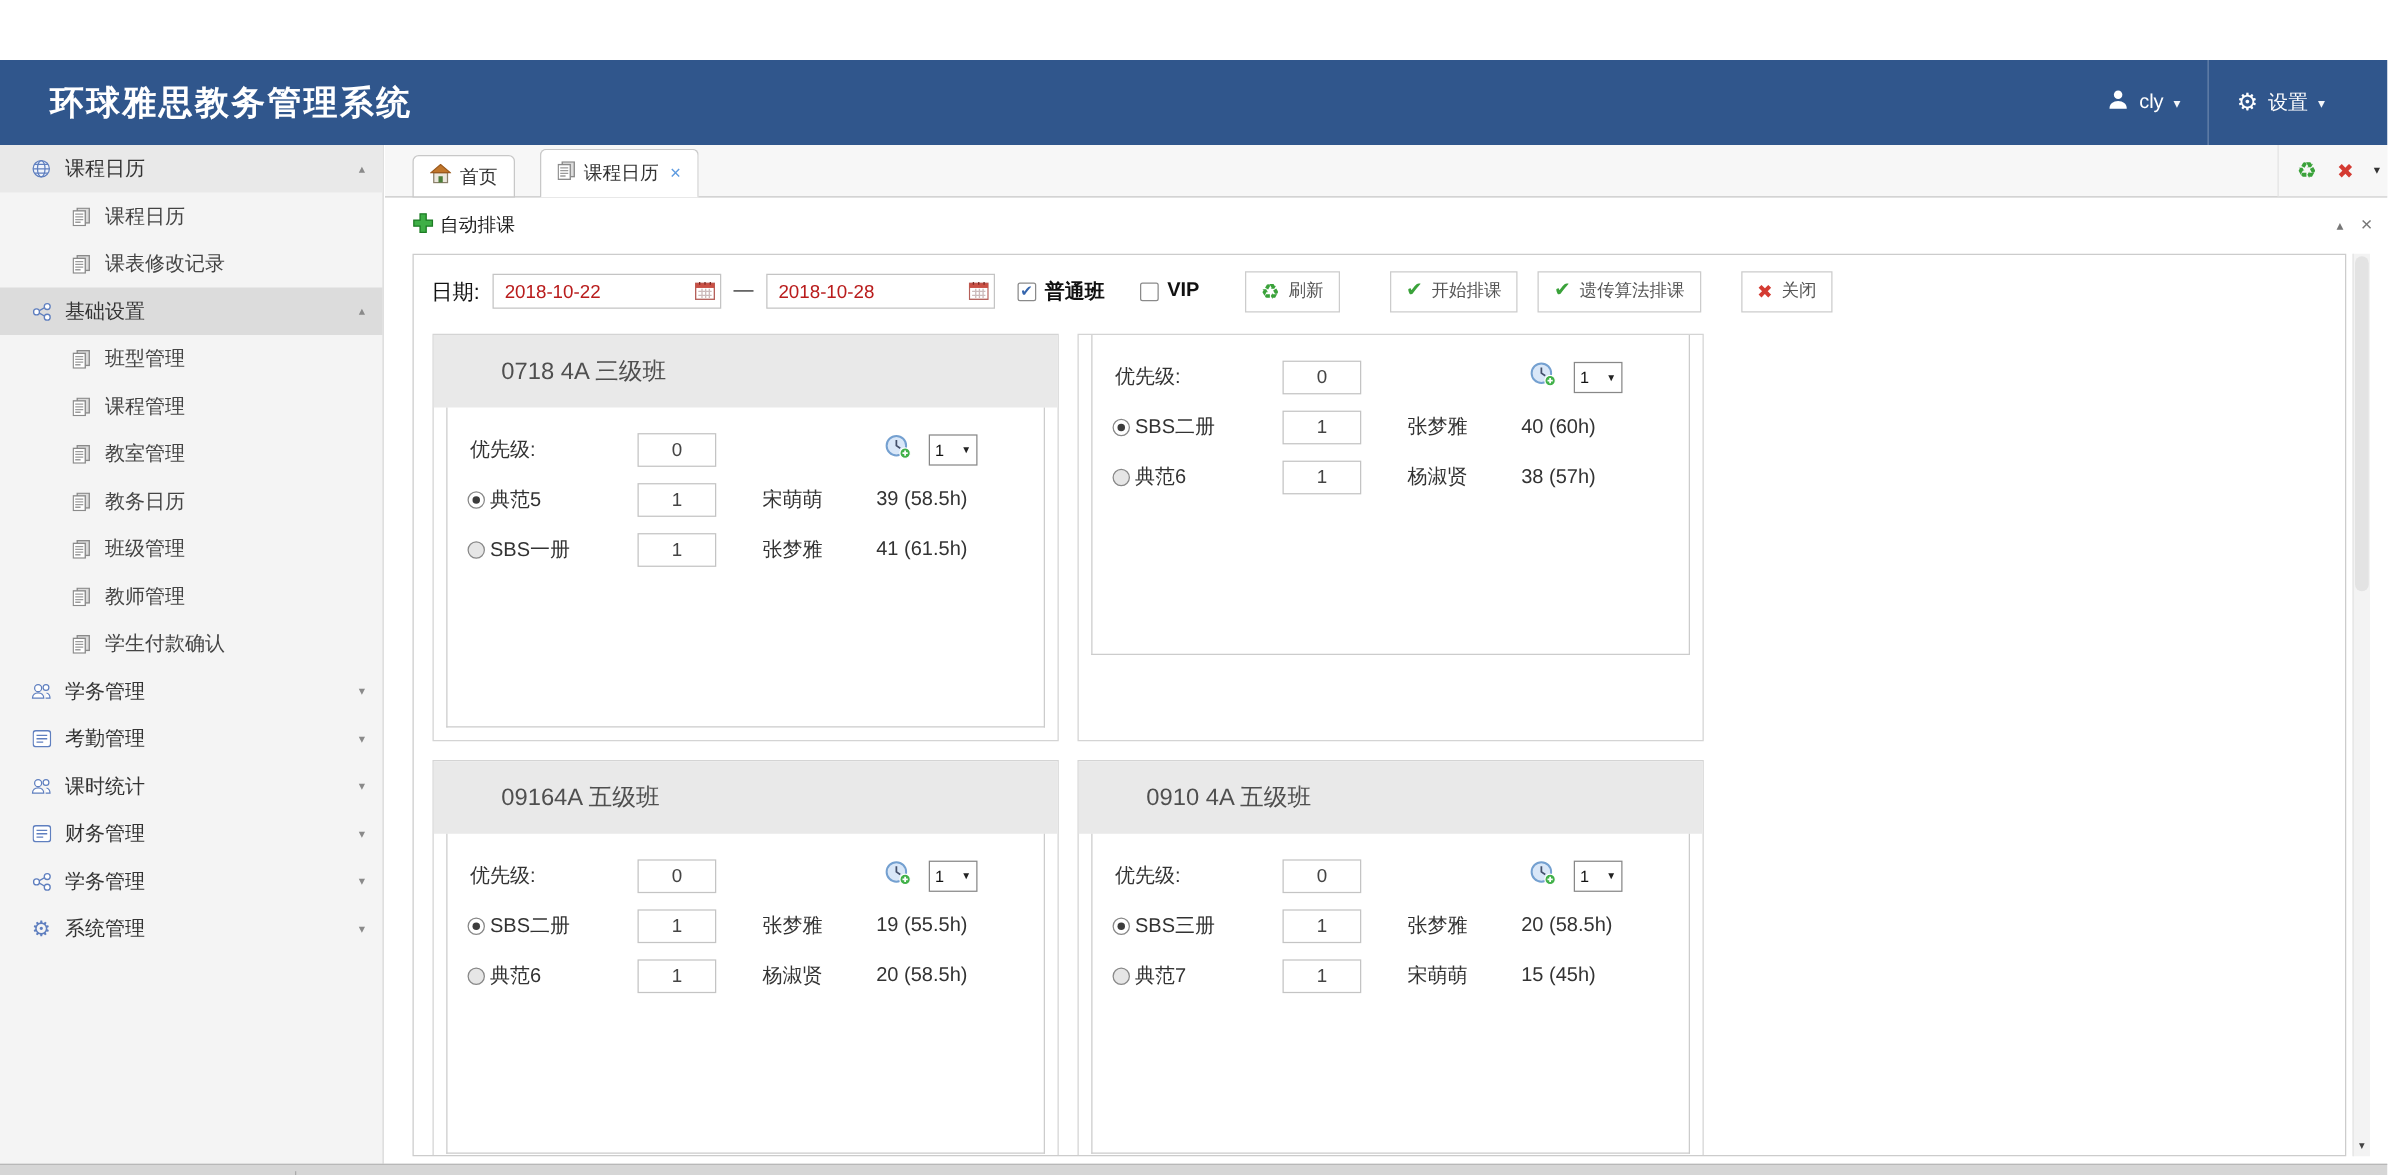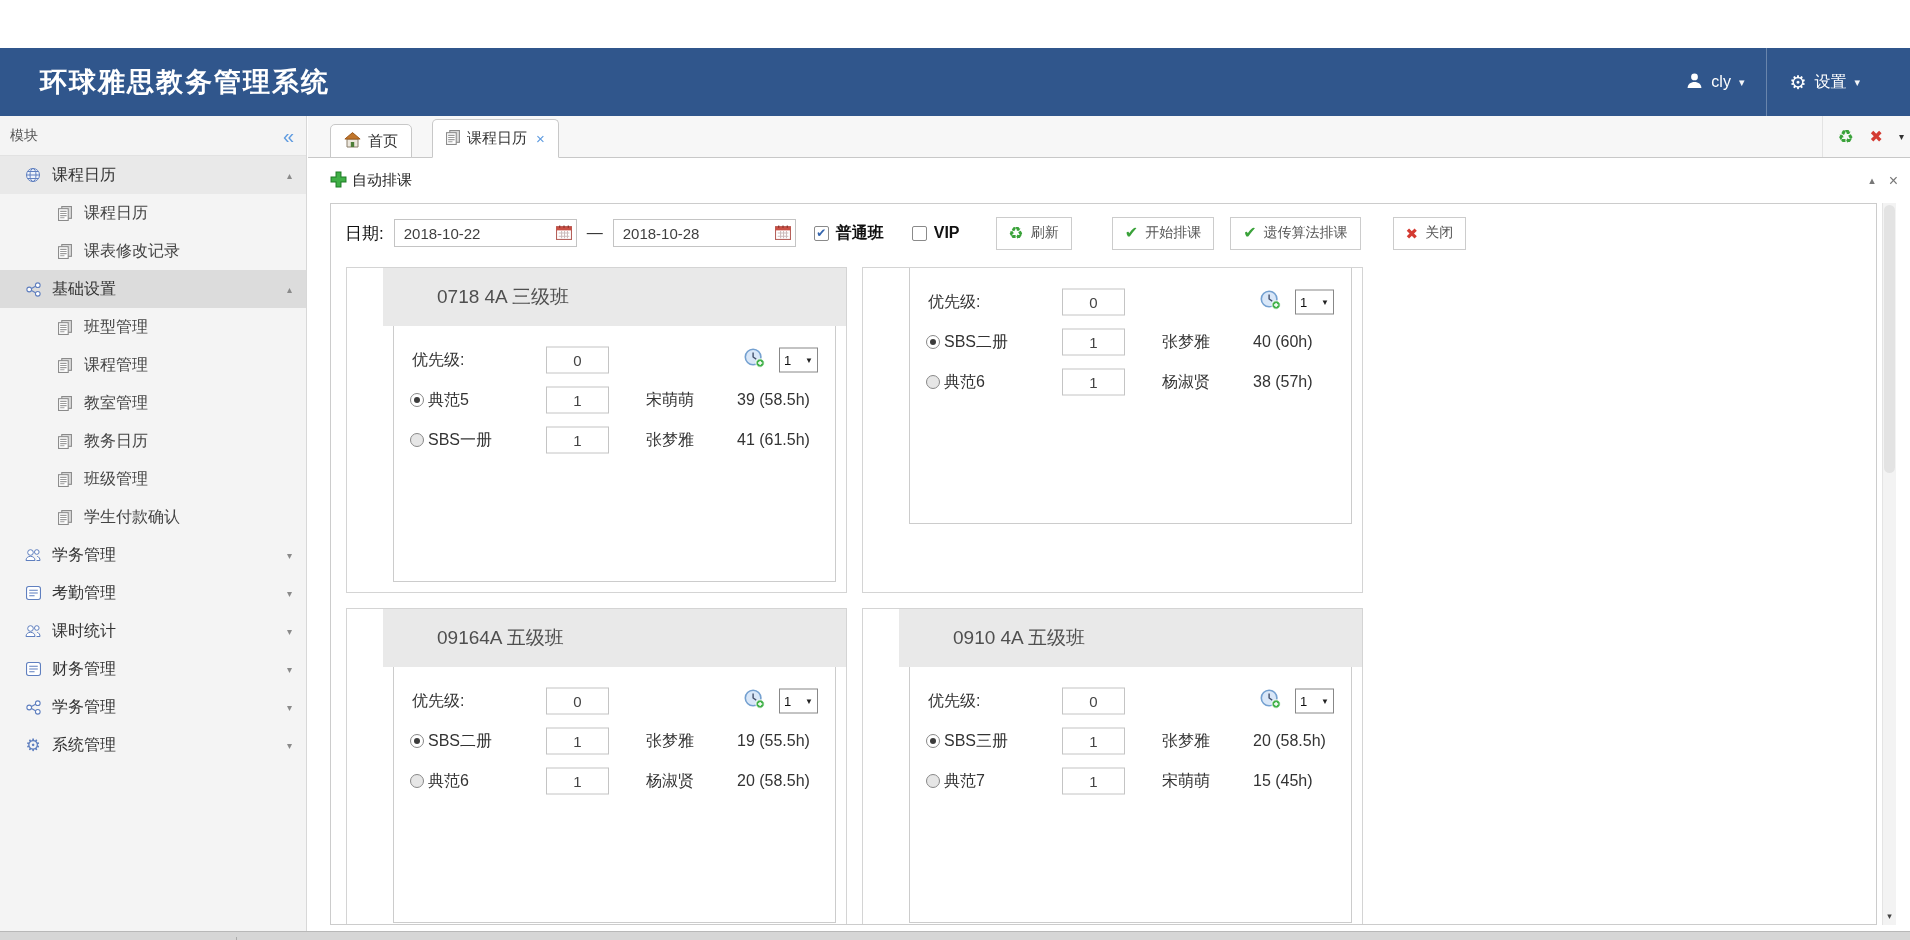--- a/index.html
+++ b/index.html
@@ -46,36 +46,36 @@
   .panel-tools { position:absolute; right:12px; top:0; height:100%; display:flex; align-items:center; gap:14px; color:#777; }
   .panel-min { font-size:11px; cursor:pointer; }
   .panel-x { font-size:16px; cursor:pointer; }
 
   .panel-box { position:absolute; left:22px; right:33px; top:87px; bottom:6px; border:1px solid #ccc; background:#fff; overflow:hidden; }
 
   
   .toolbar { height:58px; display:flex; align-items:center; padding-left:14px; white-space:nowrap; }
   .date-label { font-size:17px; font-weight:normal; color:#111; margin-right:10px; }
   .date-wrap { position:relative; display:inline-block; }
-  .date-input { width:183px; height:28px; border:1px solid #c4c4c4; font-size:15px; color:#404040; padding:0 24px 0 9px; font-family:inherit; background:#fff; }
+  .date-input { width:183px; height:28px; border:1px solid #c4c4c4; font-size:15px; color:#b91c1c; padding:0 24px 0 9px; font-family:inherit; background:#fff; }
   .cal-icon { position:absolute; right:5px; top:6px; cursor:pointer; }
   .date-sep { margin:0 10px; color:#333; font-size:16px; }
   .checkbox { width:15px; height:15px; border:1px solid #8a8a8a; background:#fff; display:inline-flex; align-items:center; justify-content:center; cursor:pointer; position:relative; border-radius:2px; }
   .checkbox.on::after { content:"✔"; color:#3565ad; font-size:12px; font-weight:bold; }
   .cb-label { font-size:16px; font-weight:bold; color:#111; margin:0 0 0 7px; }
   .ml18 { margin-left:18px; } .ml28 { margin-left:28px; }
   .tbtn { display:inline-flex; align-items:center; gap:7px; height:33px; padding:0 12px; border:1px solid #ccc; background:#fff; font-size:14px; color:#555; cursor:pointer; font-family:inherit; }
   .i-refresh { color:#3aa23a; font-size:17px; line-height:1; }
   .i-check { color:#3aa23a; font-size:16px; font-weight:bold; line-height:1; }
   .i-close { color:#d43b32; font-size:15px; font-weight:bold; line-height:1; }
   .mL36{margin-left:36px;} .mL40{margin-left:40px;} .mL16{margin-left:16px;} .mL32{margin-left:32px;}
 
   
   .cards { position:relative; height:calc(100% - 58px); overflow:hidden; padding:5px 0 0 15px; display:flex; flex-wrap:wrap; gap:15px; align-content:flex-start; }
-  .card { width:501px; height:326px; border:1px solid #d4d4d4; background:#fff; flex:0 0 auto;padding-left:36px; }
+  .card { width:501px; height:326px; border:1px solid #d4d4d4; background:#fff; flex:0 0 auto; }
   .card-head { height:58px; background:#e9e9e9; display:flex; align-items:center; padding-left:54px; font-size:19px; color:#4f4f4f; }
   .card-body { margin:0 10px; height:256px; border:1px solid #ccc; border-top:none; position:relative; padding-top:14px; }
   .crow { position:relative; height:40px; }
   .crow .radio { position:absolute; left:16px; top:50%; transform:translateY(-50%); width:14px; height:14px; border:1px solid #888; border-radius:50%; background:#e6e6e6; cursor:pointer; }
   .crow .radio.on { background:#fff; }
   .crow .radio.on::after { content:""; position:absolute; left:3px; top:3px; right:3px; bottom:3px; background:#3c3c3c; border-radius:50%; }
   .crow .plabel { position:absolute; left:18px; top:50%; transform:translateY(-50%); font-size:16px; color:#333; }
   .crow .course { position:absolute; left:34px; top:50%; transform:translateY(-50%); font-size:16px; color:#333; white-space:nowrap; }
   .crow .cinput { position:absolute; left:152px; top:50%; transform:translateY(-50%); width:63px; height:27px; border:1px solid #c4c4c4; text-align:center; font-size:15px; color:#444; font-family:inherit; background:#fff; }
   .crow .teacher { position:absolute; left:252px; top:50%; transform:translateY(-50%); font-size:16px; color:#333; white-space:nowrap; }
@@ -118,24 +118,20 @@
       <div class="tb-divider"></div>
       <div class="tb-item">
         <span class="gear-glyph">⚙</span>
         <span>设置</span>
         <span class="tb-caret">▾</span>
       </div>
     </div>
   </div>
 
   <div class="sidebar">
-    <div class="sidebar-header">
-      <span>模块</span>
-      <span class="collapse-btn">«</span>
-    </div>
     <div class="sidebar-menu">
         <div class="side-item group">
           <span class="s-icon">
             <svg width="16" height="16" viewBox="0 0 16 16">
               <circle cx="8" cy="8" r="6.5" fill="#eef3fb" stroke="#5f7fbf"></circle>
               <ellipse cx="8" cy="8" rx="3" ry="6.5" fill="none" stroke="#5f7fbf"></ellipse>
               <path d="M1.5 8h13M2.6 4.5h10.8M2.6 11.5h10.8" stroke="#5f7fbf" fill="none"></path>
             </svg>
           </span>
           <span class="s-label">课程日历</span>
@@ -215,20 +211,30 @@
         </div>
         <div class="side-item sub">
           <span class="s-icon">
             <svg width="14" height="15" viewBox="0 0 13 14">
               <rect x="3.5" y="0.5" width="9" height="11" fill="#dcdcdc" stroke="#8a8a8a"></rect>
               <rect x="0.5" y="2.5" width="9" height="11" fill="#fff" stroke="#8a8a8a"></rect>
               <path d="M2 5h6M2 7h6M2 9h6M2 11h4" stroke="#9a9a9a"></path>
             </svg>
           </span>
           <span class="s-label">班级管理</span>
+        </div>
+        <div class="side-item sub">
+          <span class="s-icon">
+            <svg width="14" height="15" viewBox="0 0 13 14">
+              <rect x="3.5" y="0.5" width="9" height="11" fill="#dcdcdc" stroke="#8a8a8a"></rect>
+              <rect x="0.5" y="2.5" width="9" height="11" fill="#fff" stroke="#8a8a8a"></rect>
+              <path d="M2 5h6M2 7h6M2 9h6M2 11h4" stroke="#9a9a9a"></path>
+            </svg>
+          </span>
+          <span class="s-label">教师管理</span>
         </div>
         <div class="side-item sub">
           <span class="s-icon">
             <svg width="14" height="15" viewBox="0 0 13 14">
               <rect x="3.5" y="0.5" width="9" height="11" fill="#dcdcdc" stroke="#8a8a8a"></rect>
               <rect x="0.5" y="2.5" width="9" height="11" fill="#fff" stroke="#8a8a8a"></rect>
               <path d="M2 5h6M2 7h6M2 9h6M2 11h4" stroke="#9a9a9a"></path>
             </svg>
           </span>
           <span class="s-label">学生付款确认</span>

